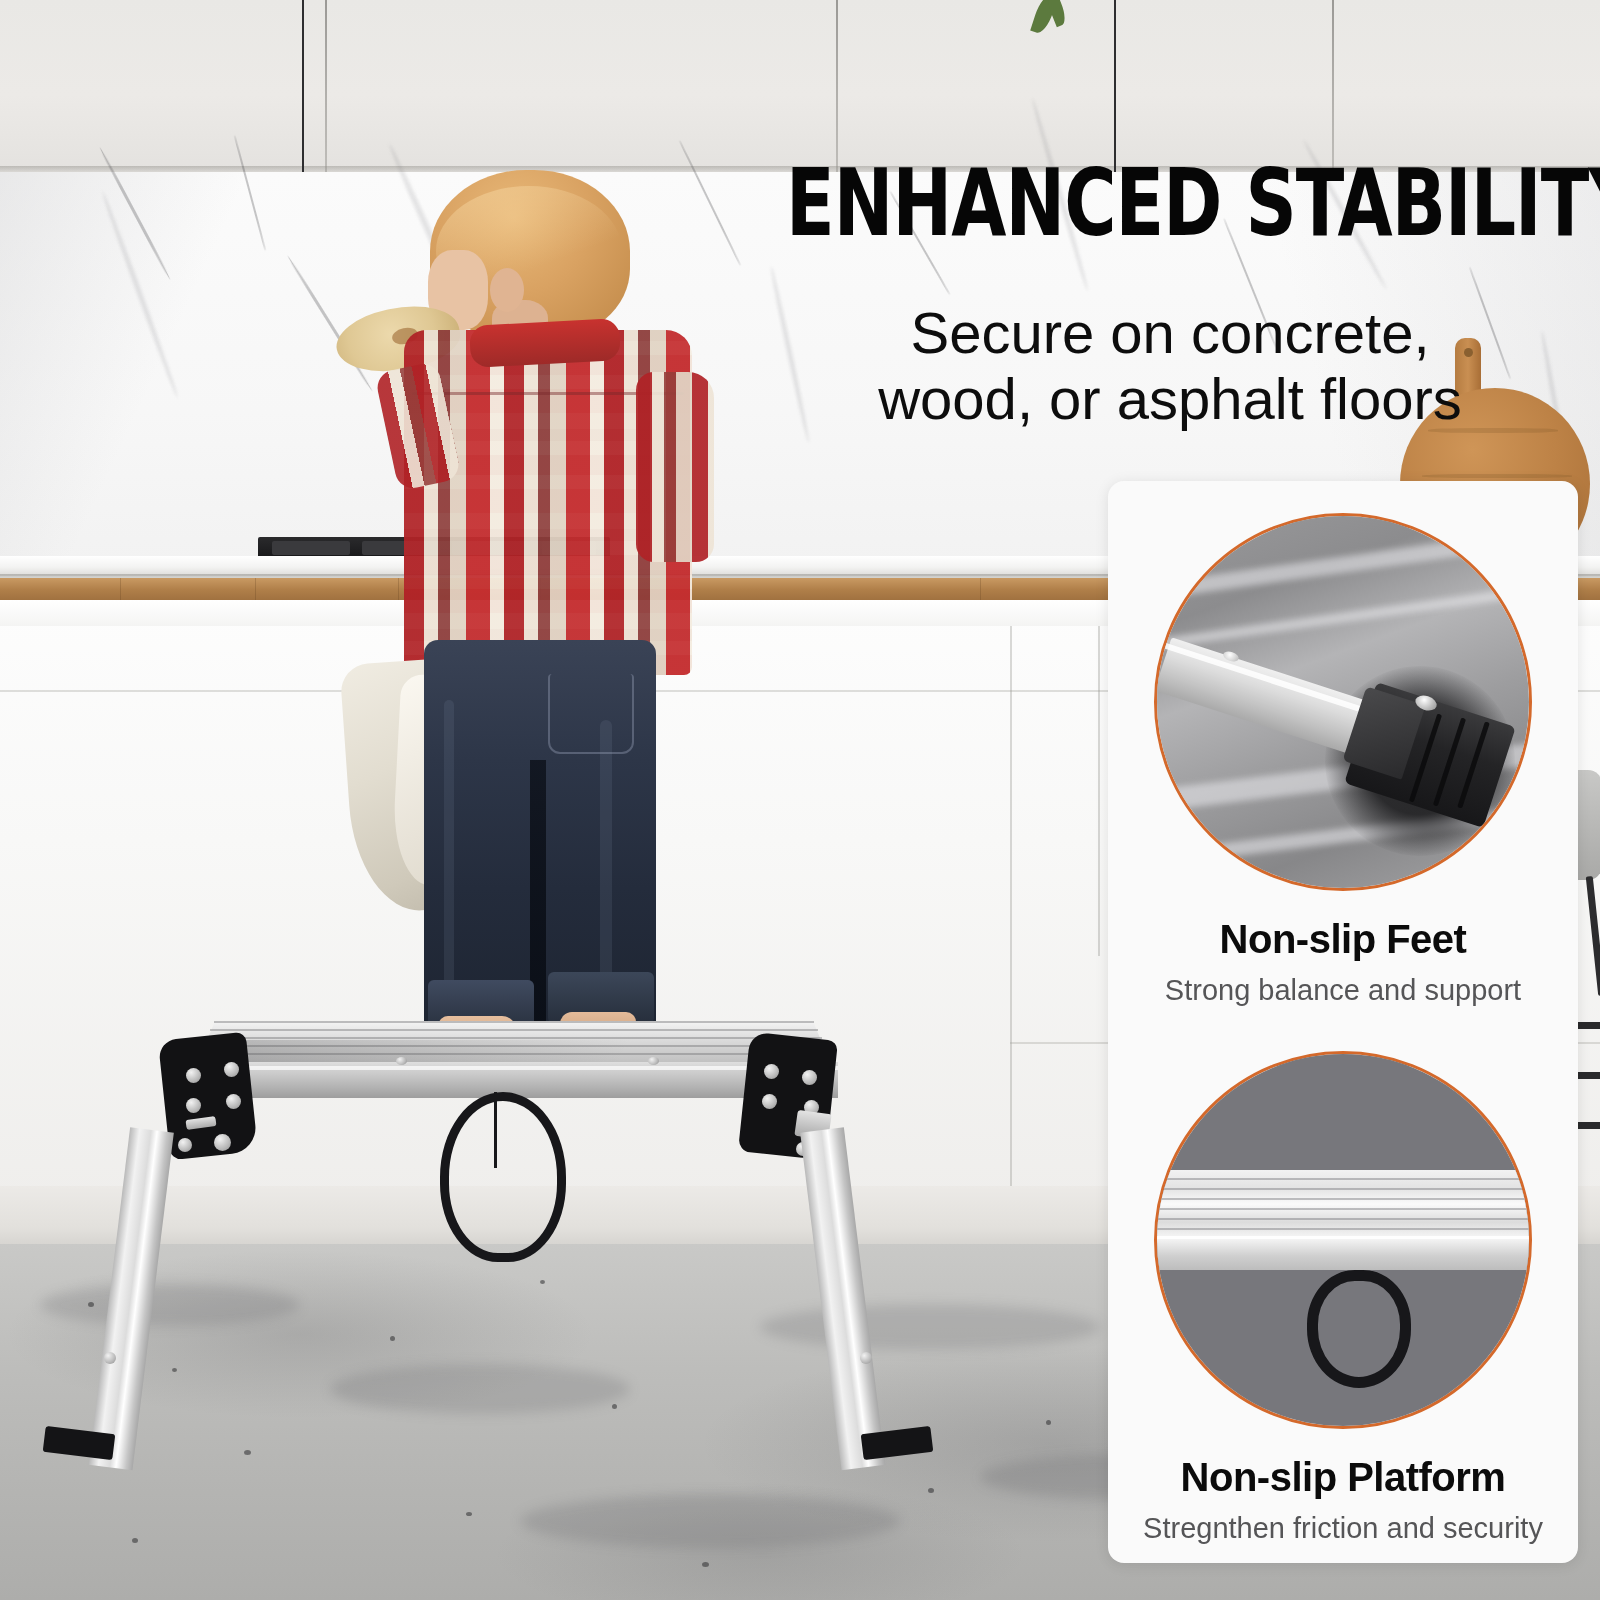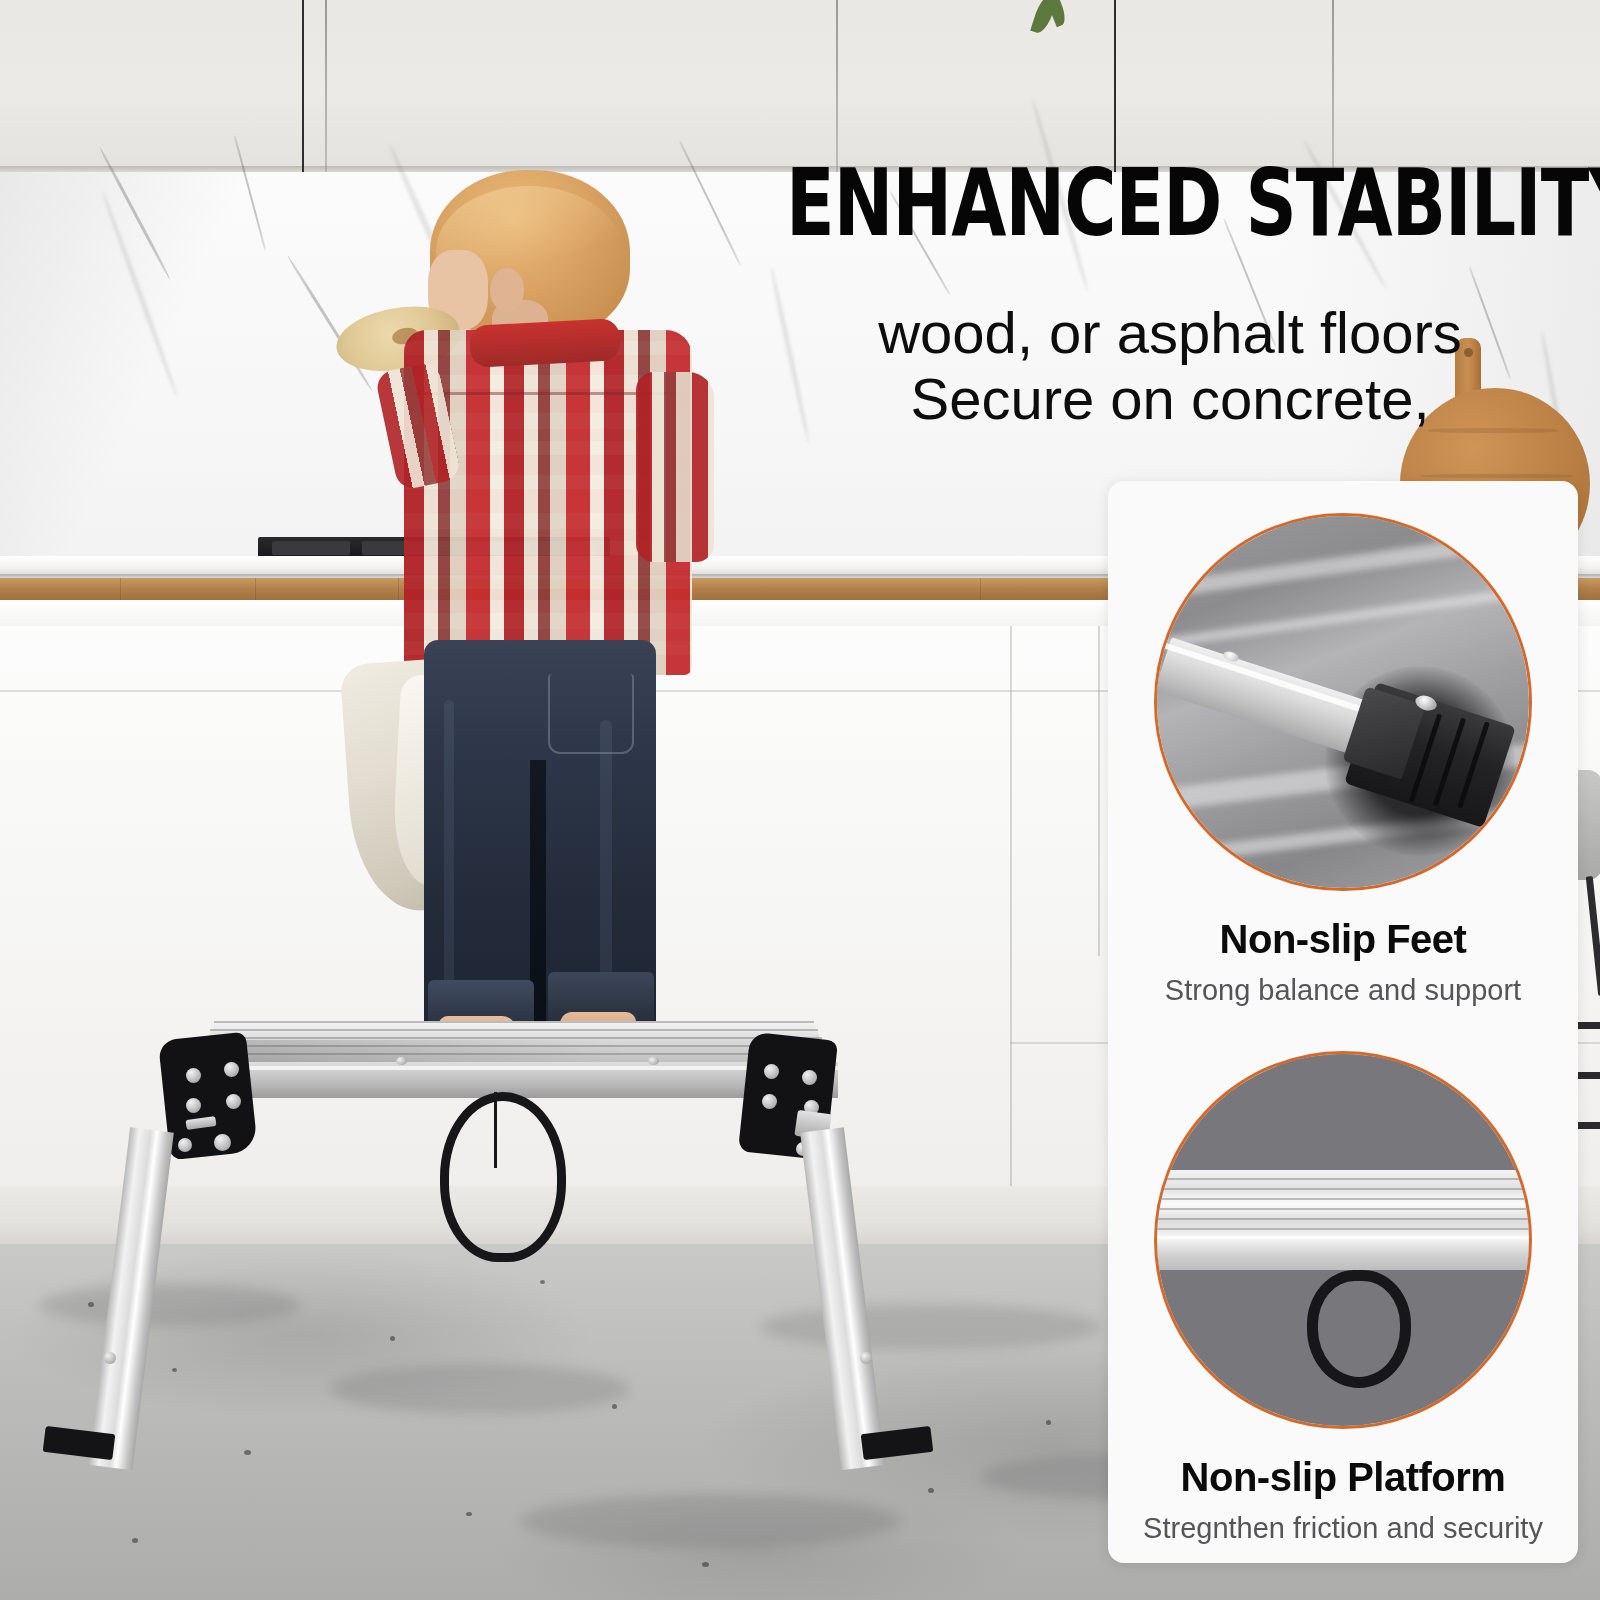--- a/index.html
+++ b/index.html
@@ -378,22 +378,22 @@
       <div class="rivet" style="left:860px;top:1352px;width:12px;height:12px"></div>
 
       <div class="strap" style="left:440px;top:1092px;width:108px;height:152px"></div>
       <div class="strap-bar" style="left:494px;top:1092px;height:76px"></div>
     </div>
   </div>
 
   <div class="headline">ENHANCED STABILITY</div>
 
   <div class="subhead">
+    <span>Secure on concrete,</span>
     <span>wood, or asphalt floors</span>
-    <span>Secure on concrete,</span>
   </div>
 
   <div class="panel">
 
     <div class="feature" style="top:570px">
       <div class="circle" style="width:372px;height:372px">
         <div class="c2-bg"></div>
         <div class="c2-band" style="top:116px;height:100px">
           <div class="c2-rib" style="top:8px"></div>
           <div class="c2-rib" style="top:18px"></div>

